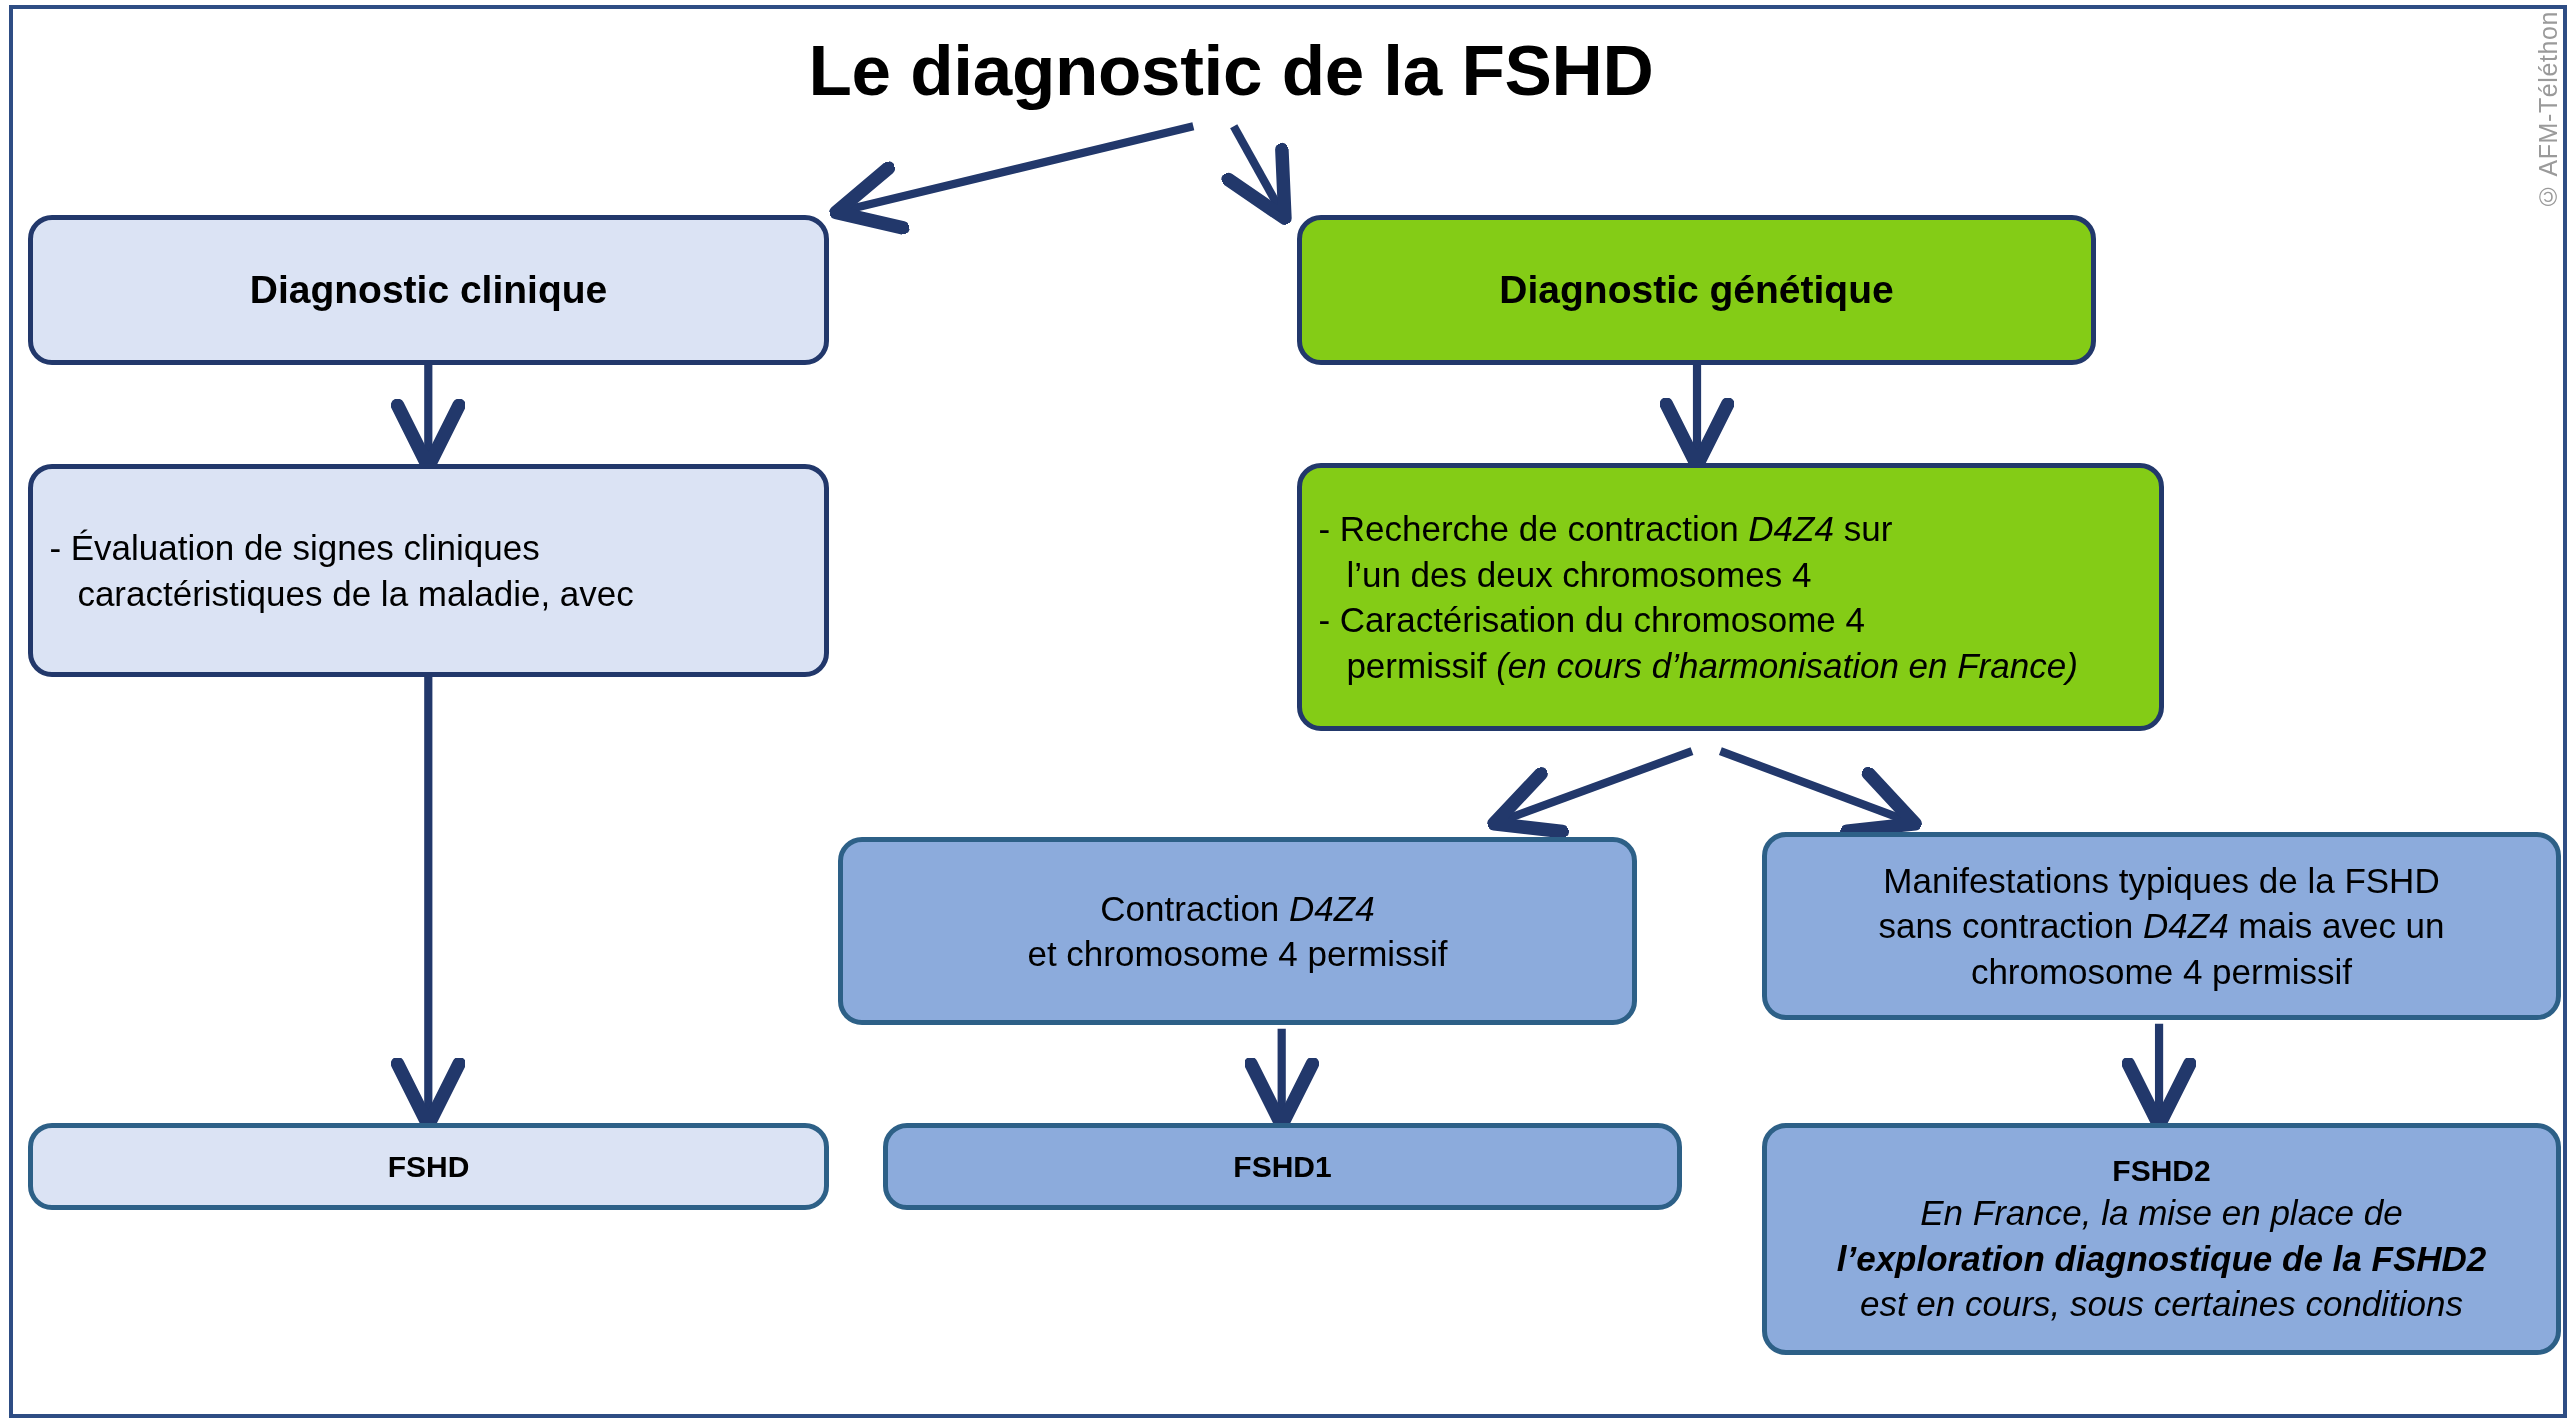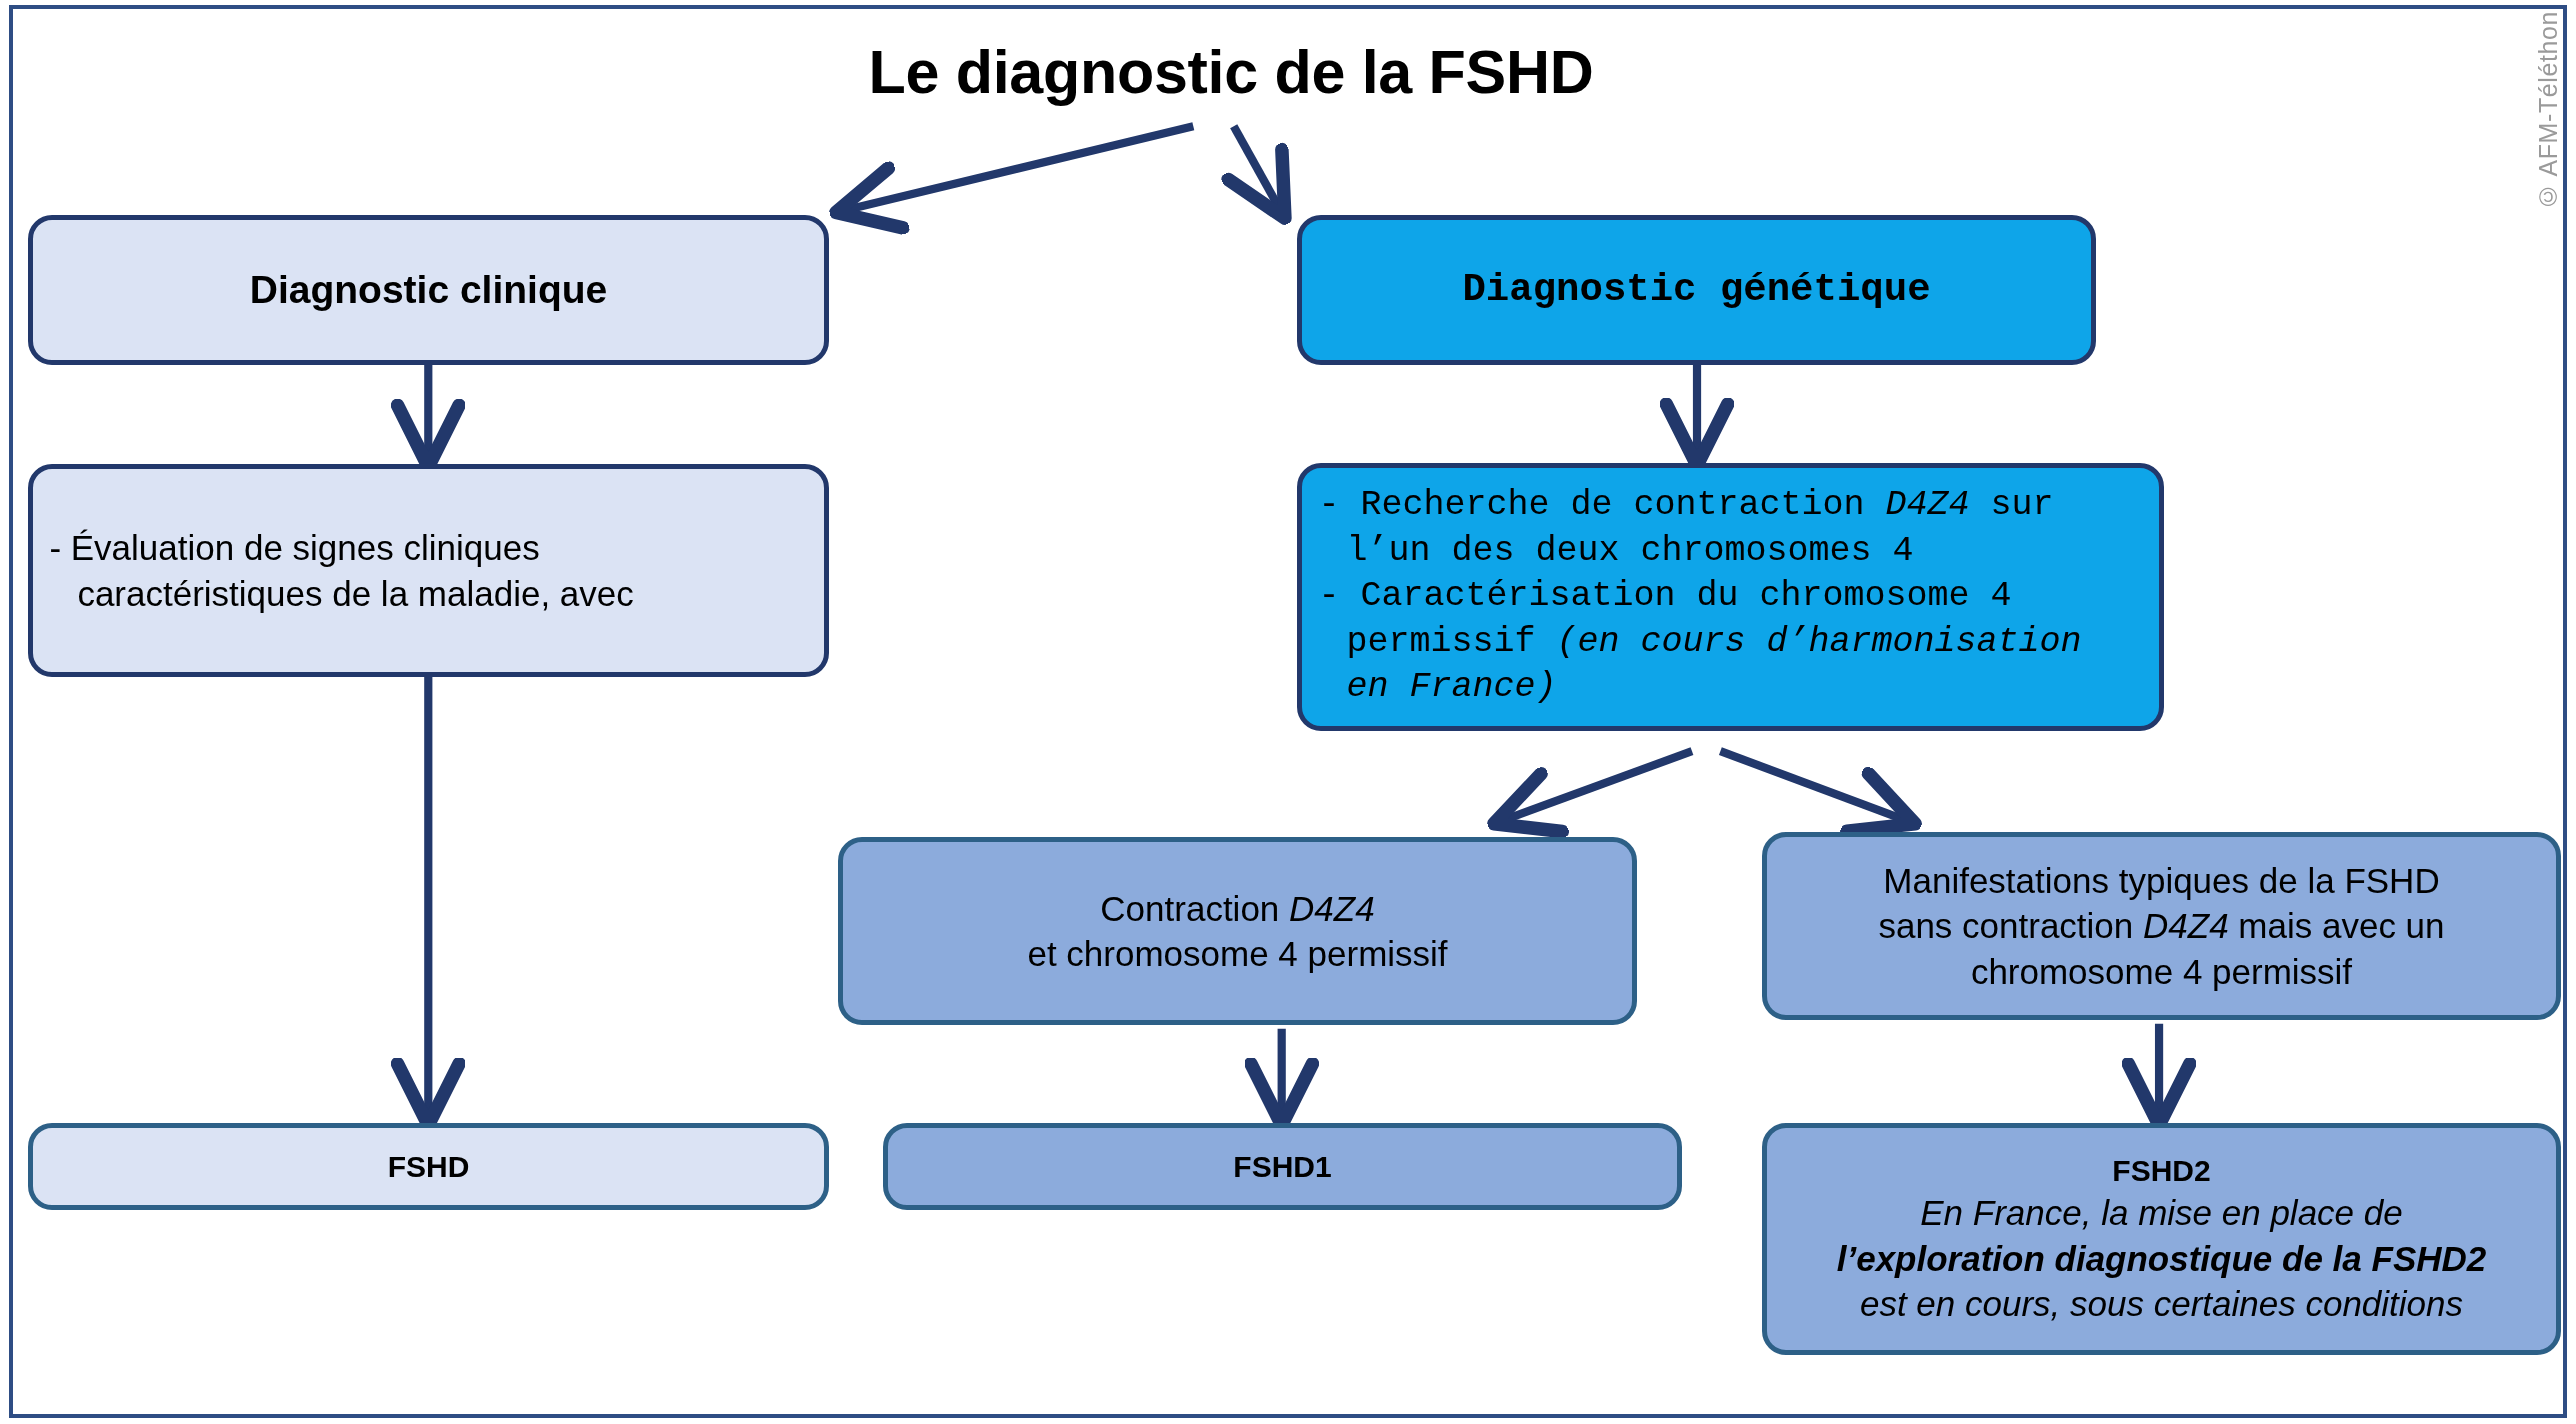--- a/index.html
+++ b/index.html
@@ -21,45 +21,45 @@
     left:8.8px; top:5px;
     width:2558px; height:1413px;
     border:4.4px solid #2e4d84;
     box-sizing:border-box;
     pointer-events:none;
   }
 
   
   #title{
     position:absolute;
-    left:0; top:37px;
+    left:0; top:30px;
     width:2462px;
     text-align:center;
-    font-size:61px;
+    font-size:71px;
     font-weight:bold;
     color:#000000;
     letter-spacing:-0.3px;
     white-space:nowrap;
   }
 
   
   .box{
     position:absolute;
     box-sizing:border-box;
     border-radius:24px;
     display:flex;
     align-items:center;
     justify-content:center;
     color:#000;
     text-align:center;
     line-height:1.30;
   }
   .box .inner{ width:100%; padding:0 16.4px; box-sizing:border-box;}
   .light{ background:#dbe3f4; border:5.7px solid #22386b; }
-  .dark { background:#0ea5e9; border:5.7px solid #22386b;font-family:Liberation Mono, monospace; }
+  .dark { background:#84cc16; border:5.7px solid #22386b; }
   .dark-steel{ background:#8cabdc; border:5.7px solid #2d6087; }
   .light-steel{ background:#dbe3f4; border:5.7px solid #2d6087; }
 
   .hdr{ font-size:39px; font-weight:bold; }
   .body-txt{ font-size:35px; font-weight:normal; }
   .lbl{ font-size:30px; font-weight:bold; }
   .left-al{ text-align:left; }
   .ital{ font-style:italic; }
 
   

